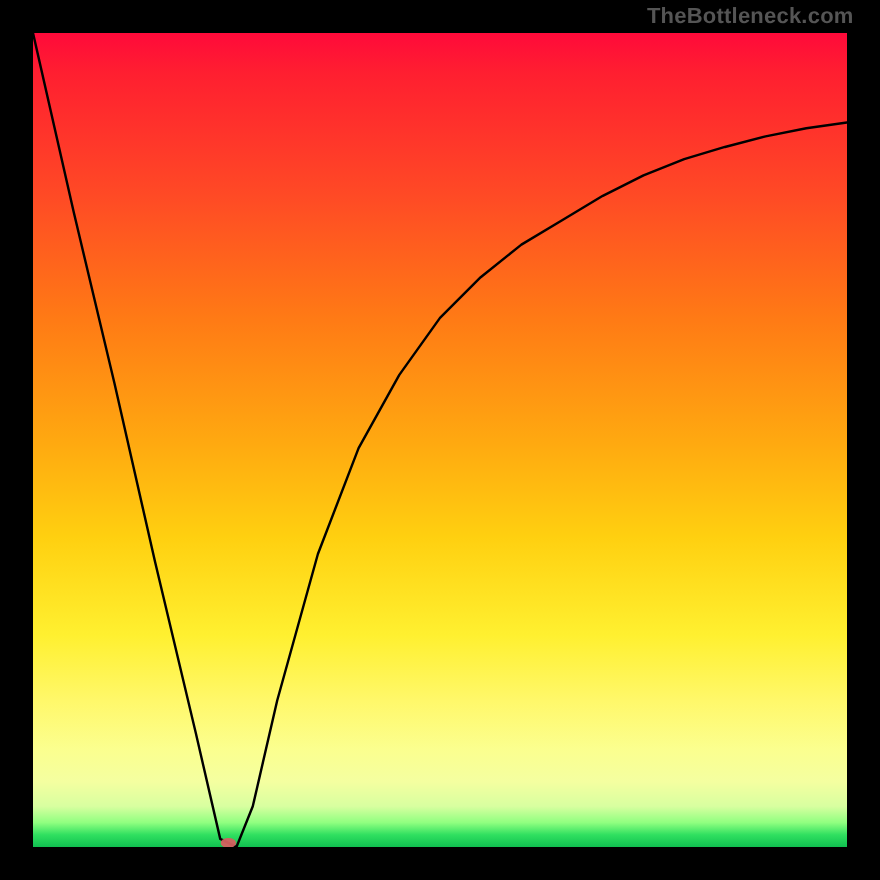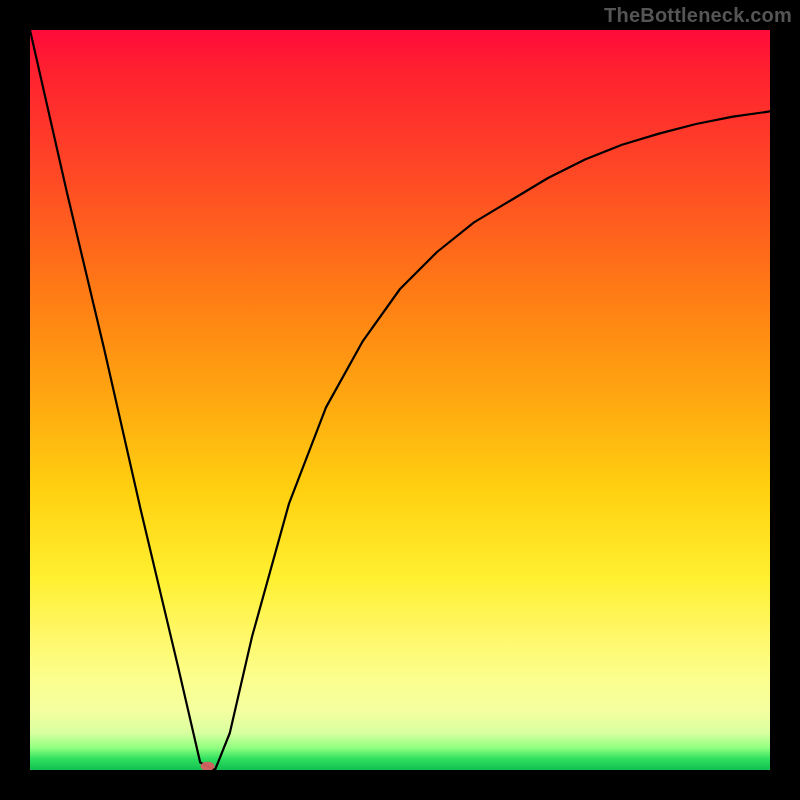--- a/index.html
+++ b/index.html
@@ -45,21 +45,21 @@
   .plot svg {
     position: absolute;
     left: 0;
     top: 0;
     width: 740px;
     height: 740px;
   }
   .watermark {
     position: absolute;
     top: 4px;
-    right: 8px;
+    right: 24px;
     color: #555;
     font-size: 20px;
     font-weight: 600;
     letter-spacing: 0.2px;
     user-select: none;
   }
 </style>
 </head>
 <body>
 

